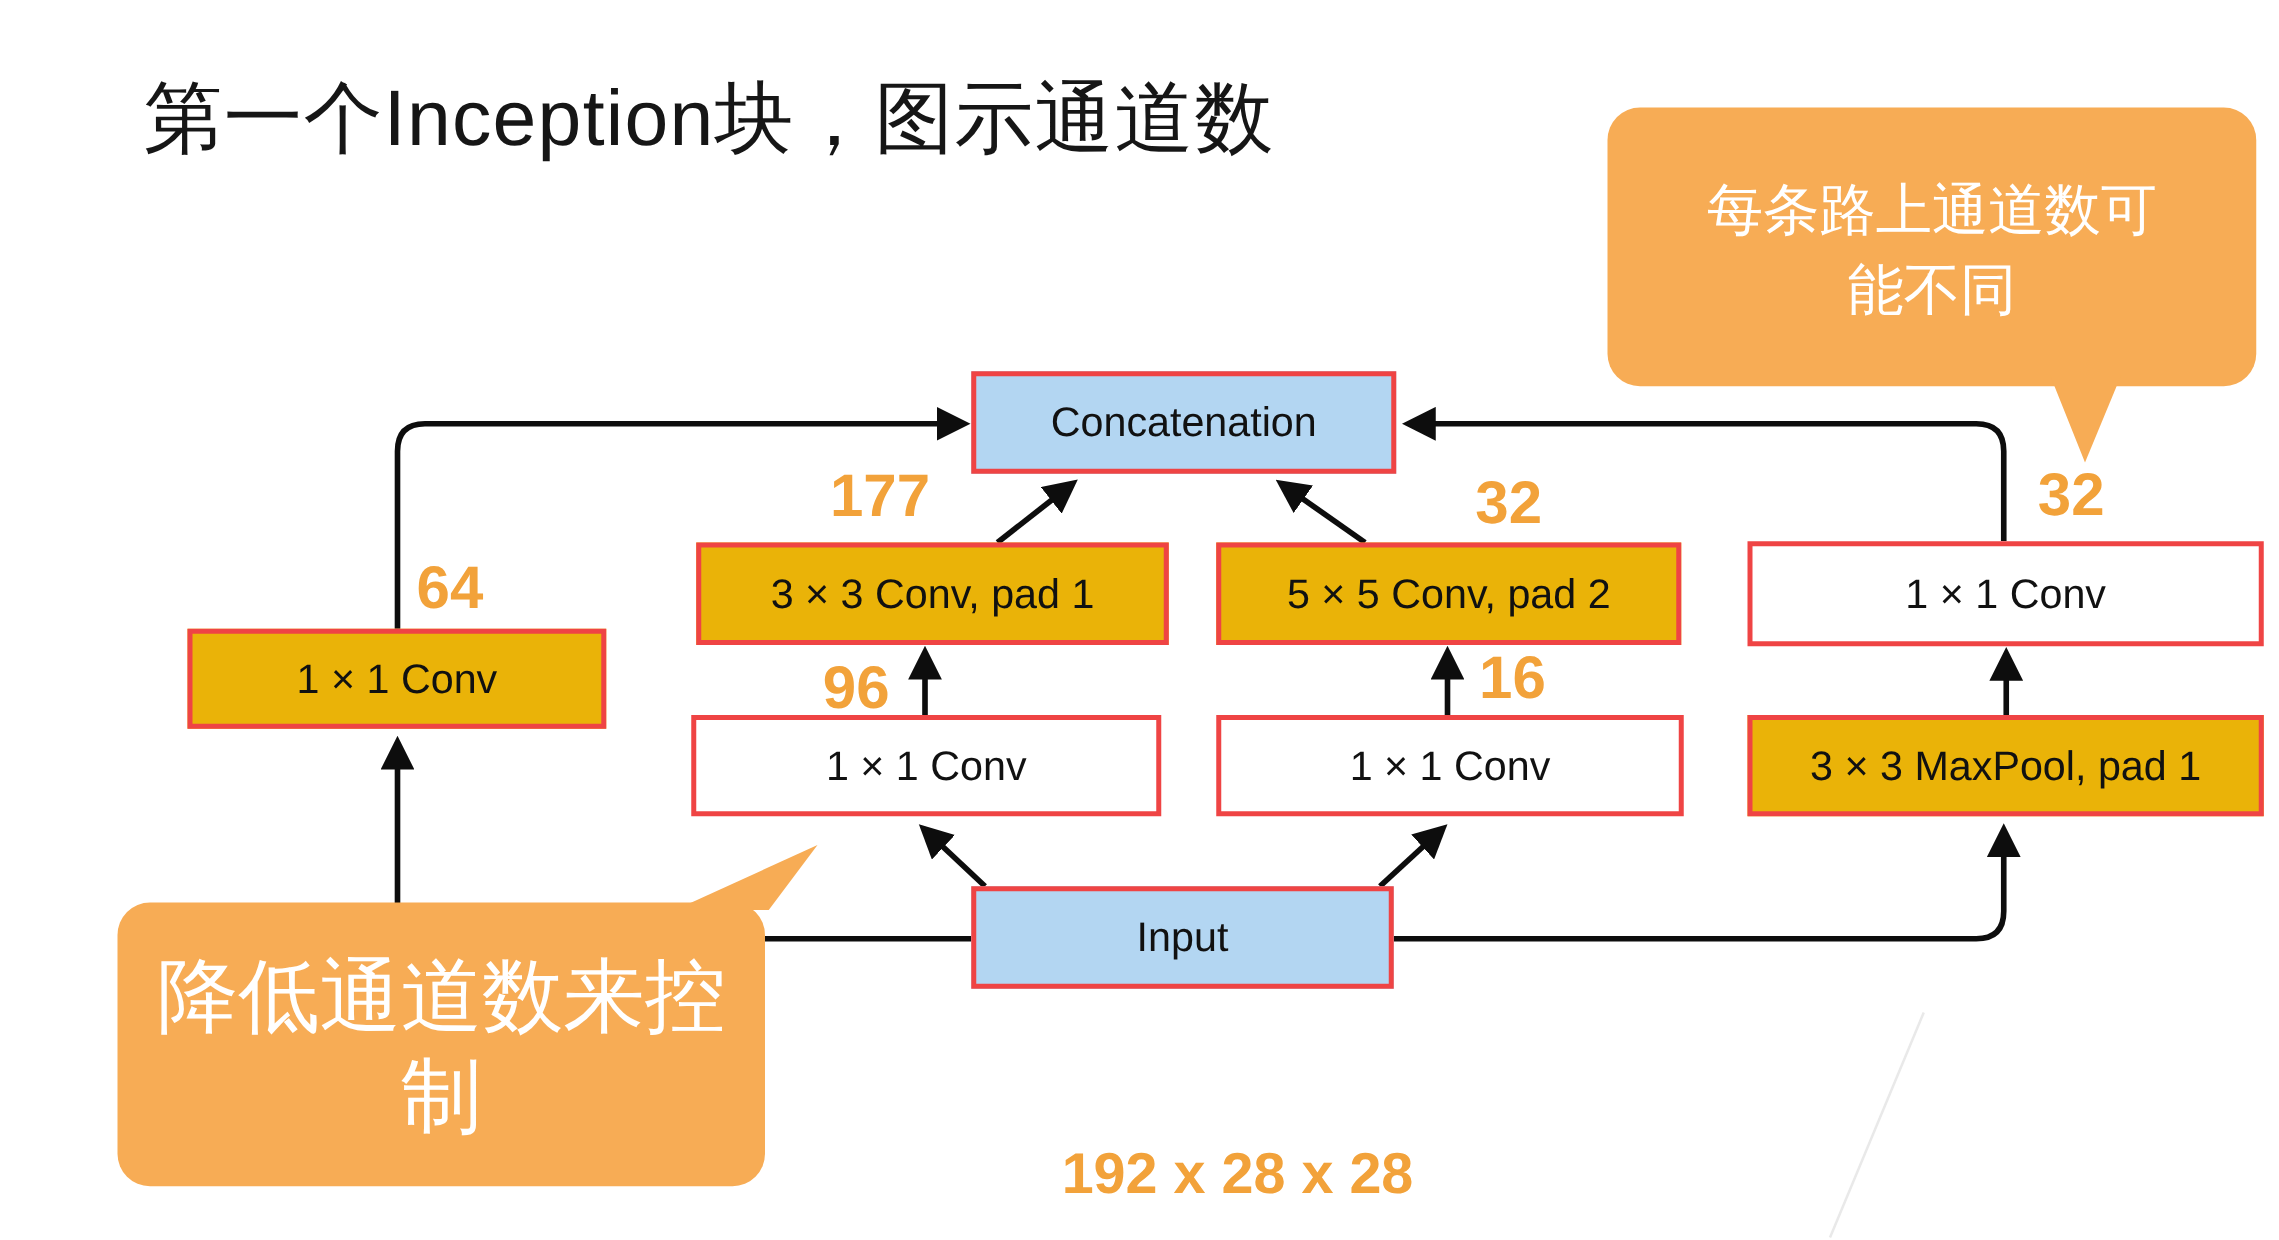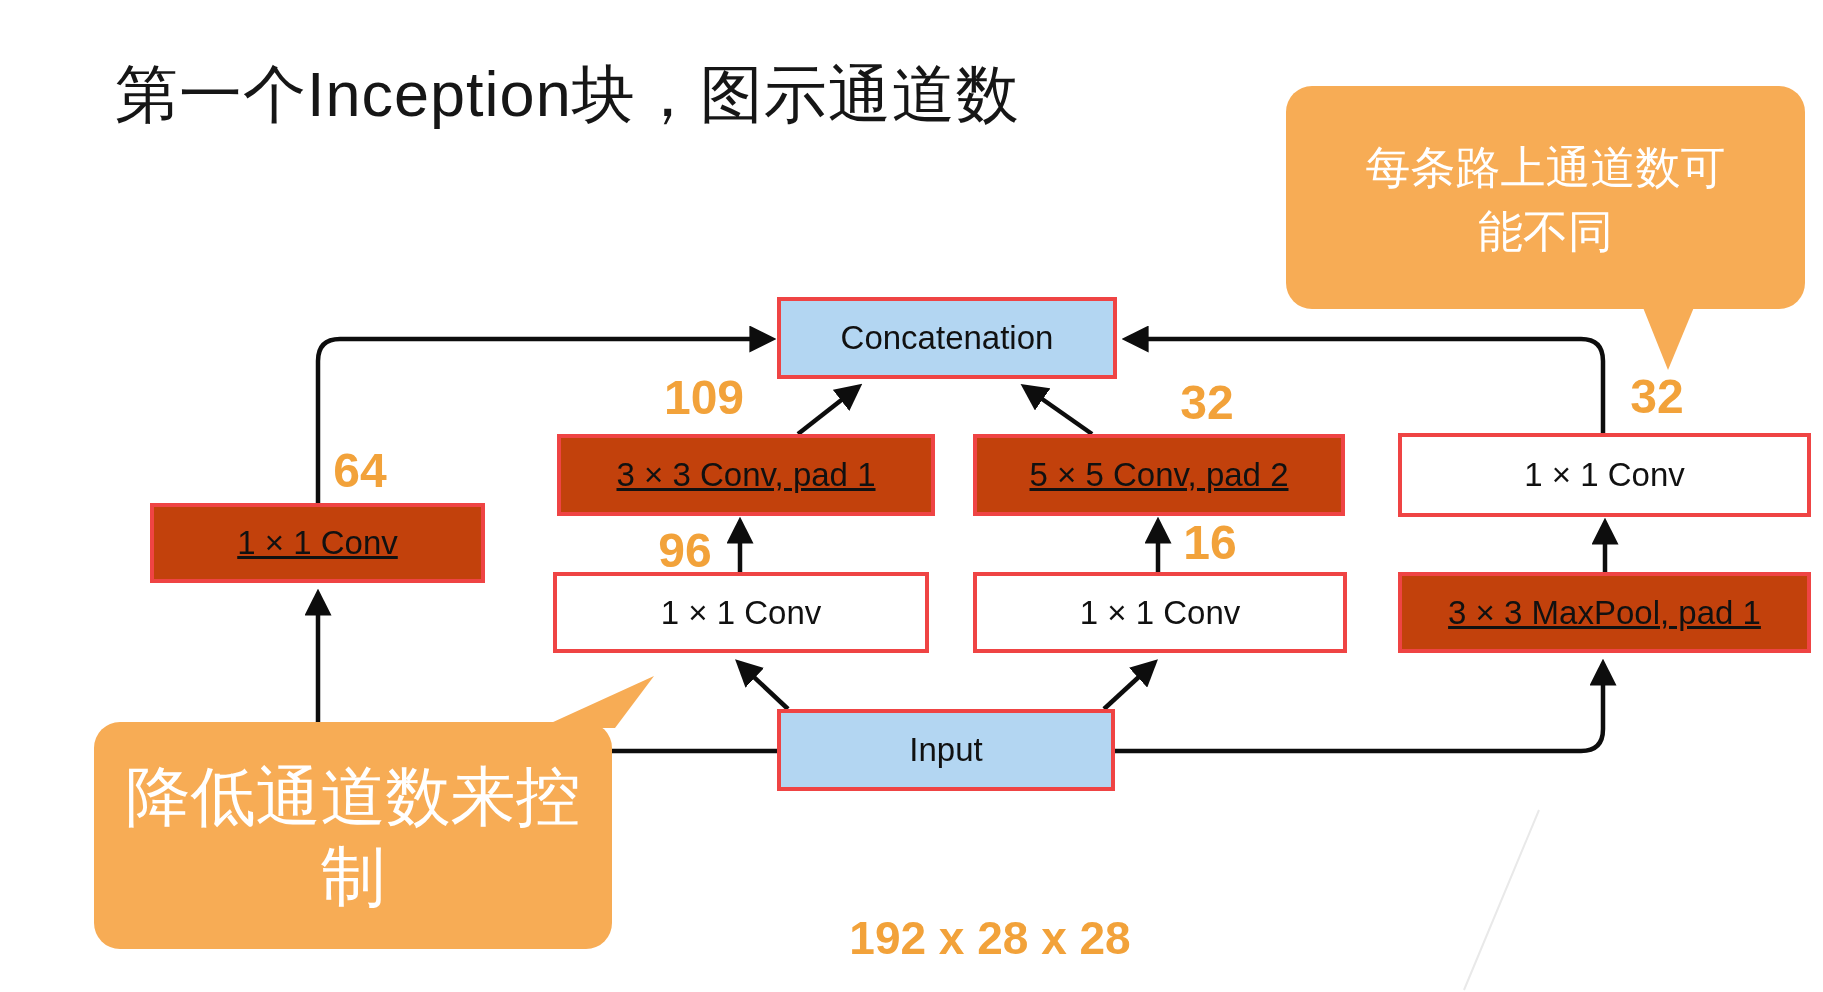--- a/index.html
+++ b/index.html
@@ -6,21 +6,21 @@
   body{font-family:"Liberation Sans","DejaVu Sans",sans-serif;}
   .stage{position:relative;width:1823px;height:992px;background:#ffffff;overflow:hidden;margin-left:40px;}
 
   .title{position:absolute;left:75px;top:52px;font-size:63px;font-weight:400;
          color:#161616;letter-spacing:1px;white-space:nowrap;}
 
   svg.wires{position:absolute;left:0;top:0;z-index:1;}
 
   .node{position:absolute;z-index:2;display:flex;align-items:center;justify-content:center;
         border:4px solid #ef4444;font-size:33px;color:#111;box-sizing:border-box;white-space:nowrap;}
-  .blue{background:#c2410c;text-decoration:underline;}
+  .blue{background:#eab308;}
   .lightblue{background:#B3D6F2;}
   .white{background:#ffffff;}
 
   .num{position:absolute;z-index:2;display:flex;align-items:center;justify-content:center;
        font-size:48px;font-weight:bold;color:#F2A23A;white-space:nowrap;}
 
   .callout{position:absolute;z-index:3;background:#F7AC55;border-radius:26px;
            color:#ffffff;text-align:center;display:flex;flex-direction:column;
            justify-content:center;box-sizing:border-box;}
   .callout .ln{display:block;}
@@ -100,21 +100,21 @@
 
   <div class="node blue" style="left:1358px;top:572px;width:413px;height:81px;">
     <span>3 × 3 MaxPool, pad 1</span>
   </div>
 
   <div class="node lightblue" style="left:737px;top:709px;width:338px;height:82px;">
     <span>Input</span>
   </div>
 
   <div class="num" style="left:270px;top:444px;width:100px;height:52px;">64</div>
-  <div class="num" style="left:609px;top:371px;width:110px;height:52px;">109</div>
+  <div class="num" style="left:609px;top:371px;width:110px;height:52px;">177</div>
   <div class="num" style="left:595px;top:524px;width:100px;height:52px;">96</div>
   <div class="num" style="left:1117px;top:376px;width:100px;height:52px;">32</div>
   <div class="num" style="left:1120px;top:516px;width:100px;height:52px;">16</div>
   <div class="num" style="left:1567px;top:370px;width:100px;height:52px;">32</div>
 
   <div class="shape-label" style="left:770px;top:908px;width:360px;height:60px;">192 x 28 x 28</div>
 
   <div class="callout" style="left:1246px;top:86px;width:519px;height:223px;font-size:45px;line-height:64px;padding-top:4px;justify-content:center;">
     <span class="ln">每条路上通道数可</span>
     <span class="ln">能不同</span>

